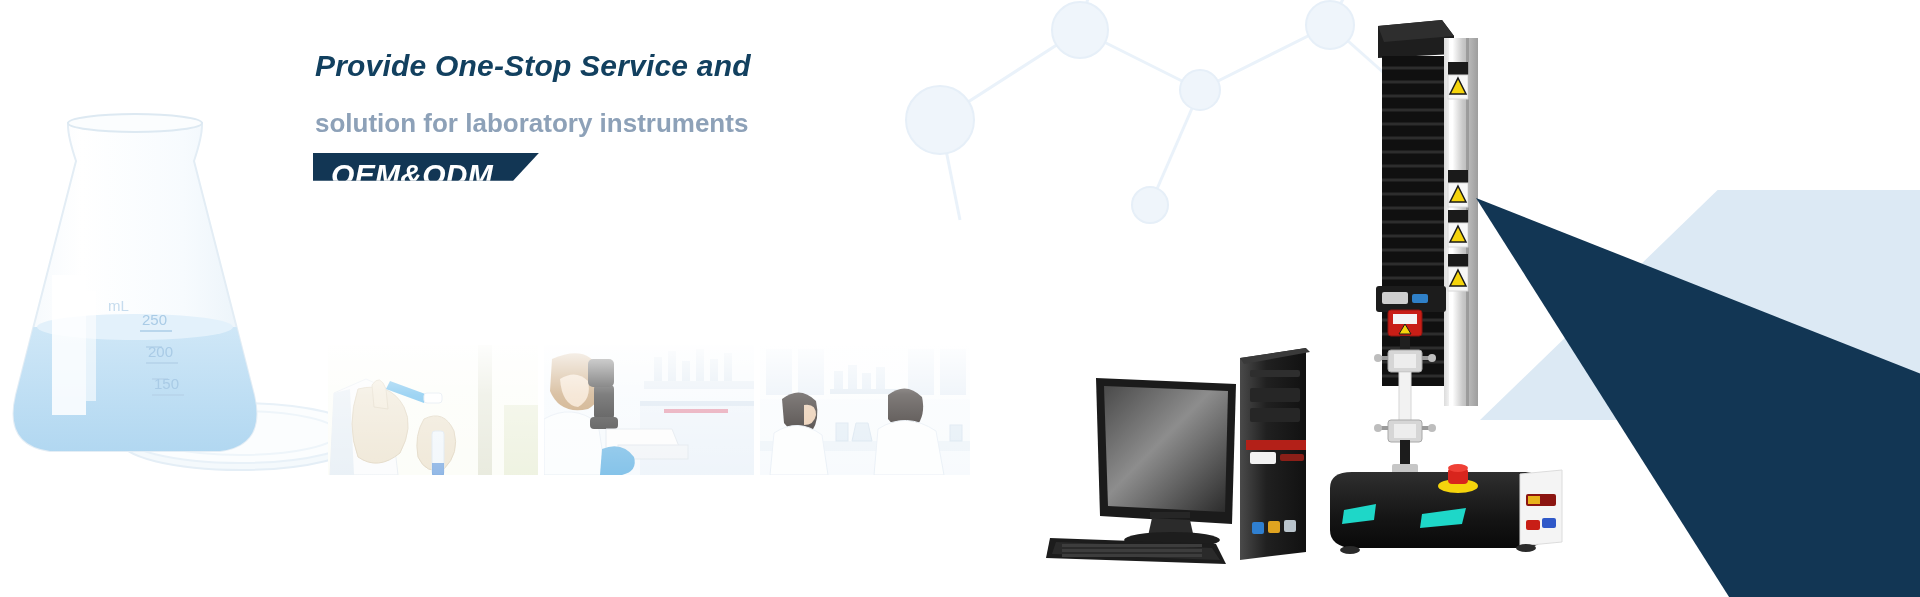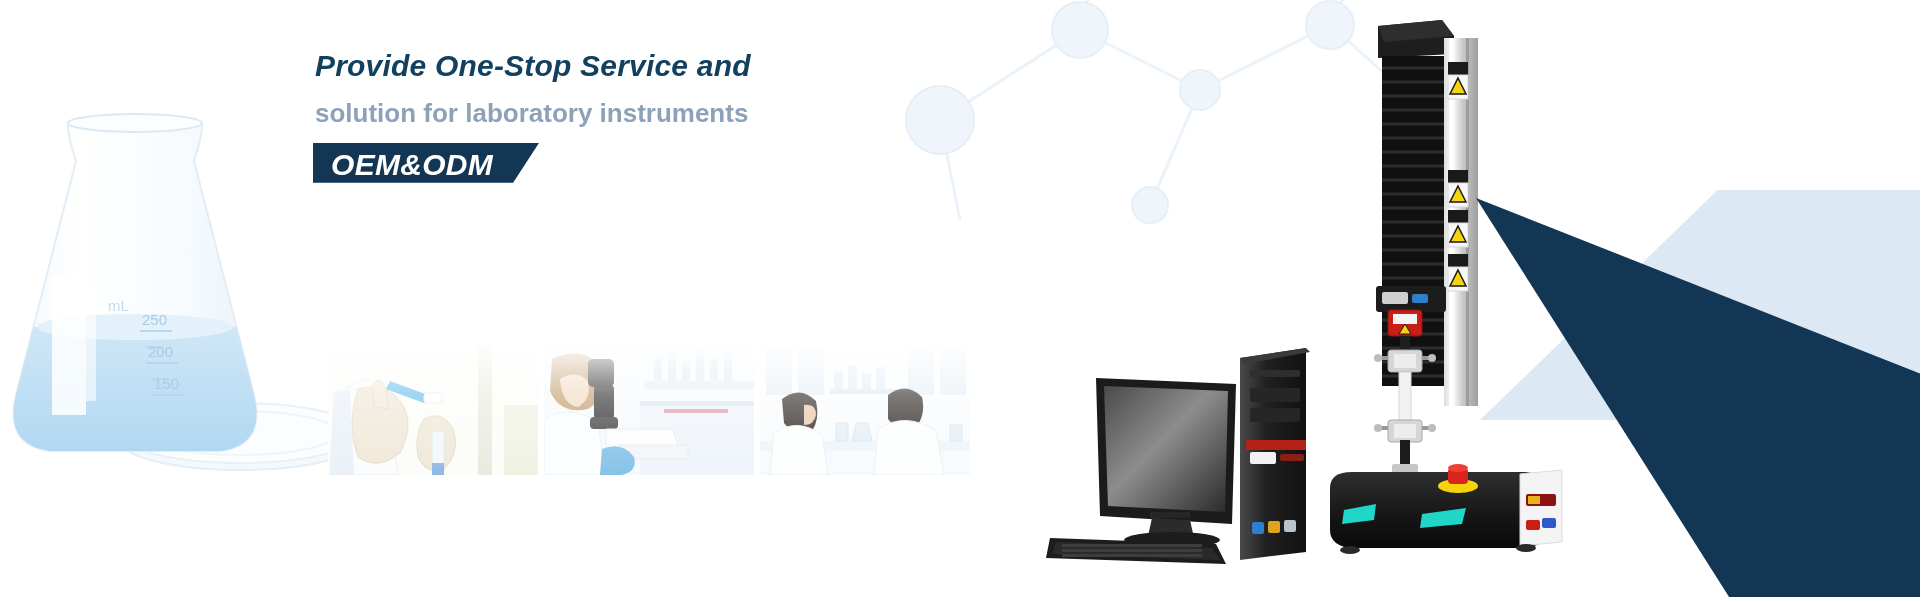--- a/index.html
+++ b/index.html
@@ -44,35 +44,35 @@
     top: 50px;
     width: 700px;
   }
   .headline-1 {
     font-size: 30px;
     font-style: italic;
     font-weight: bold;
     color: #12405f;
     letter-spacing: 0.2px;
     line-height: 1.05;
-    margin: 0 0 18px 2px;
+    margin: 0 0 28px 2px;
     white-space: nowrap;
   }
   .headline-2 {
     font-size: 26px;
     font-weight: bold;
     color: #8da1b8;
     line-height: 1.05;
     margin: 0 0 16px 2px;
     white-space: nowrap;
   }
   .badge {
     position: relative;
     display: inline-block;
-    height: 40px;
+    height: 28px;
     padding: 0 46px 0 18px;
     line-height: 44px;
     color: #ffffff;
     font-size: 30px;
     font-style: italic;
     font-weight: bold;
     letter-spacing: 0.3px;
     white-space: nowrap;
     background: #123654;
     -webkit-clip-path: polygon(0 0, 100% 0, calc(100% - 26px) 100%, 0 100%);

